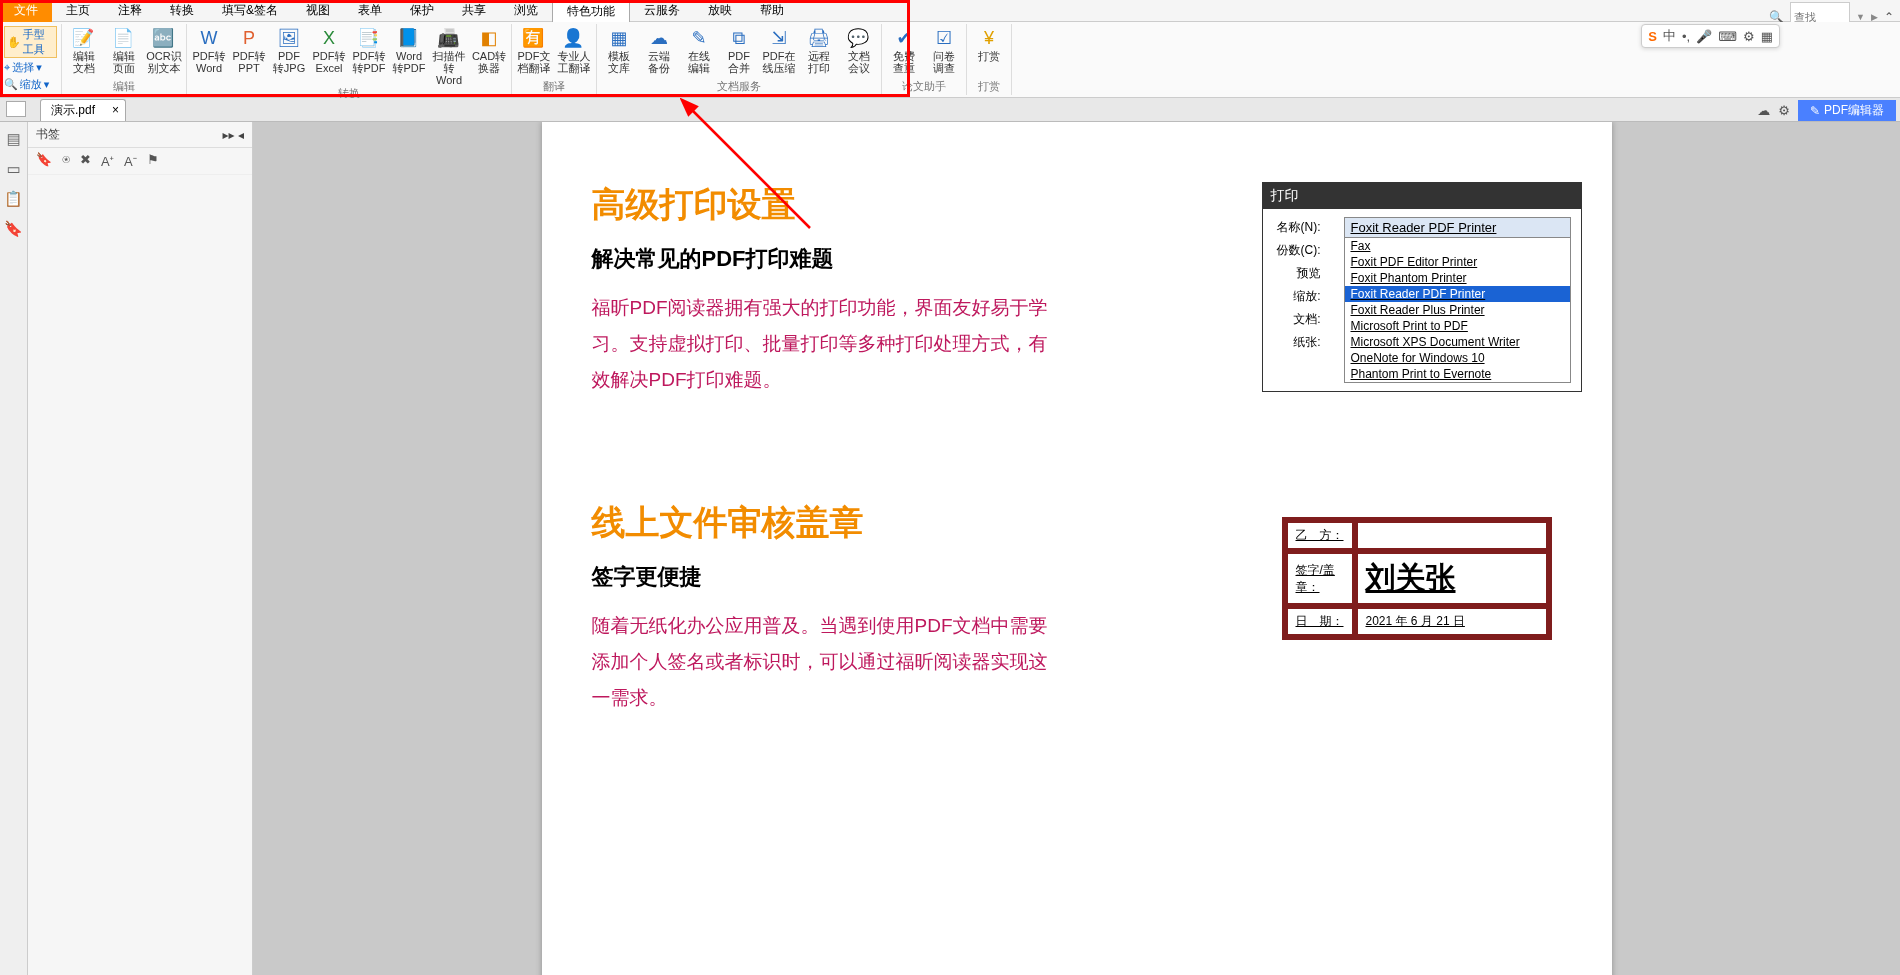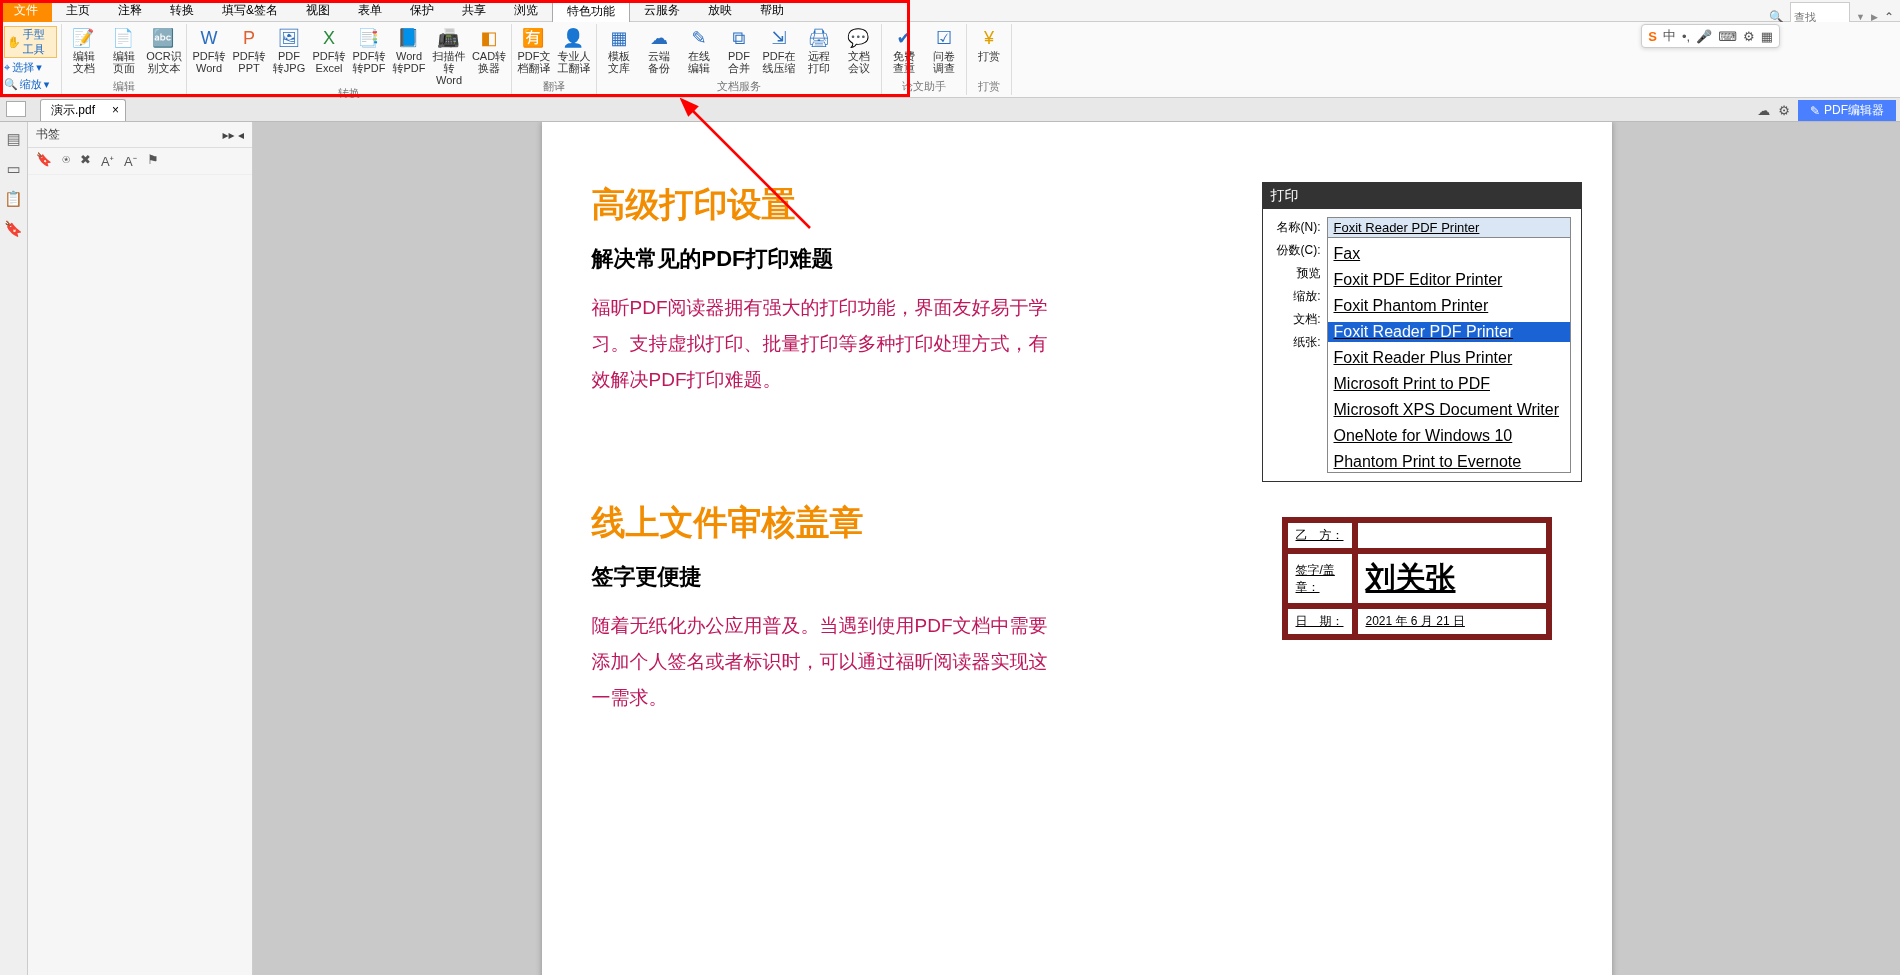--- a/index.html
+++ b/index.html
@@ -49,25 +49,25 @@
 .docarea { flex:1; background:#c9c9c9; overflow:auto; display:flex; justify-content:center; padding-top:0; }
 .page { background:#fff; width:1070px; min-height:900px; box-shadow:0 0 6px rgba(0,0,0,.3); margin-top:0; padding:60px 50px; position:relative; }
 
 .h1o { color:#f28c00; font-size:34px; font-weight:bold; margin-bottom:16px; }
 .h2 { font-size:22px; font-weight:bold; margin-bottom:16px; }
 .para { font-size:19px; line-height:1.9; color:#be185d; margin-bottom:12px; max-width:460px; }
 
 .printbox { position:absolute; right:30px; top:60px; width:320px; border:1px solid #333; }
 .printbox .titlebar { background:#333; color:#fff; padding:4px 8px; font-size:14px; }
 .printbox .body { padding:8px 10px; font-size:13px; }
-.printbox .row { display:flex; gap:6px; align-items:flex-start; }
+.printbox .row { display:flex; gap:23px; align-items:flex-start; }
 .printbox .labels { display:flex; flex-direction:column; gap:6px; font-size:12px; text-align:right; width:48px; padding-top:2px; }
 .printbox .dropdown { flex:1; border:1px solid #888;text-decoration:underline; }
 .printbox .dropdown .sel { background:#dbe6f4; padding:2px 6px; border-bottom:1px solid #888; }
-.printbox .dropdown .opt { padding:1px 6px; font-size:16px; cursor:pointer;margin-top:6px; }
+.printbox .dropdown .opt { padding:1px 6px; font-size:12px; cursor:pointer; }
 .printbox .dropdown .opt.hl { background:#1a63d4; color:#fff; }
 
 .signbox { position:absolute; right:60px; top:395px; width:270px; }
 .signbox table { border-collapse:collapse; width:100%; }
 .signbox td { border:6px solid #7f1d1d; padding:4px 8px; font-size:12px;text-decoration:underline; }
 .signbox .name { font-family:"KaiTi","STKaiti",serif; font-size:30px; font-weight:bold; }
 
 .redbox { position:absolute; left:0; top:0; width:910px; height:97px; border:3px solid #ff0000; pointer-events:none; z-index:200; }
 .arrow { position:absolute; left:680px; top:98px; z-index:199; pointer-events:none; }
 

